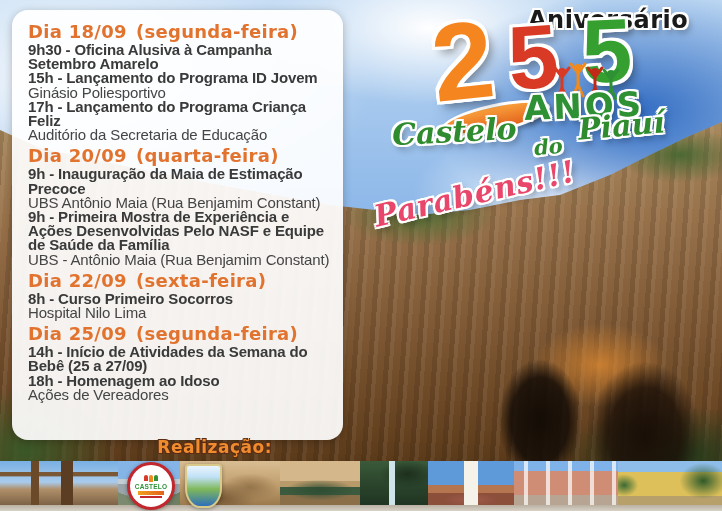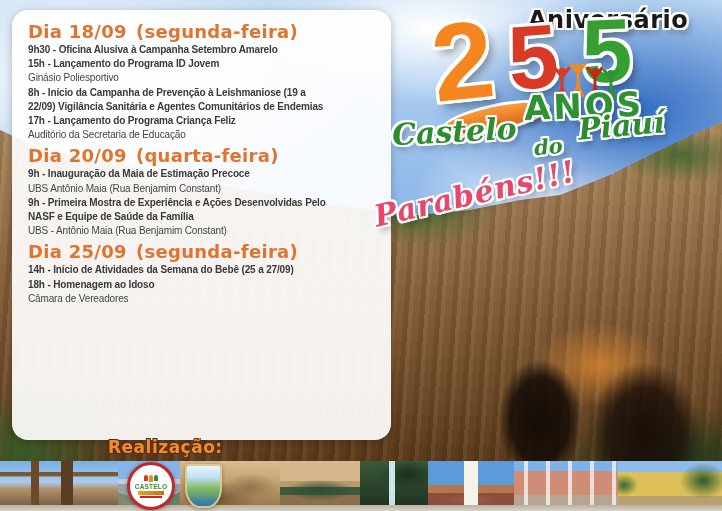--- a/index.html
+++ b/index.html
@@ -22,28 +22,28 @@
       radial-gradient(ellipse 80px 105px at 645px 315px, #1a0f07 0%, rgba(26,15,7,.8) 45%, rgba(26,15,7,0) 70%),
       radial-gradient(ellipse 95px 60px at 600px 245px, rgba(226,140,50,.75), rgba(226,140,50,0) 70%),
       radial-gradient(ellipse 130px 90px at 25px 330px, rgba(56,90,40,.95), rgba(56,90,40,0) 70%),
       radial-gradient(ellipse 180px 70px at 680px 335px, rgba(34,60,28,.95), rgba(34,60,28,0) 70%),
       radial-gradient(ellipse 110px 45px at 420px 95px, rgba(70,110,50,.85), rgba(70,110,50,0) 70%),
       radial-gradient(ellipse 90px 40px at 680px 35px, rgba(60,100,45,.85), rgba(60,100,45,0) 70%),
       repeating-linear-gradient(94deg, rgba(0,0,0,.10) 0 5px, rgba(255,255,255,.06) 5px 9px, rgba(0,0,0,0) 9px 16px),
       linear-gradient(180deg,#a98a5e 0%,#97714a 25%,#7d5733 55%,#64411f 80%,#4a2e12 100%);}
 
   
-  .panel{position:absolute;left:12px;top:10px;width:379px;height:430px;
+  .panel{position:absolute;left:12px;top:10px;width:331px;height:430px;
     background:rgba(255,255,255,.92);border-radius:16px;
     box-shadow:0 2px 8px rgba(0,0,0,.25);}
   .schedule{padding:8px 8px 0 16px;}
   .day-header{margin:3px 0 1px 0;font-family:"DejaVu Sans",sans-serif;font-weight:bold;
     font-size:18px;line-height:21px;color:#e2732e;letter-spacing:.3px;}
   .day-weekday{margin-left:9px;}
-  .evt{width:306px;font-size:10px;line-height:14.2px;letter-spacing:-.15px;color:#454545;}
+  .evt{width:306px;font-size:15px;line-height:14.2px;letter-spacing:-.15px;color:#454545;}
   .evt.bold{font-weight:bold;color:#3a3a3a;}
 
   
   .logo{position:absolute;left:366px;top:2px;width:356px;height:245px;}
   .outline-w{text-shadow:-2px -2px 0 #fff,2px -2px 0 #fff,-2px 2px 0 #fff,2px 2px 0 #fff,
     -2px 0 0 #fff,2px 0 0 #fff,0 -2px 0 #fff,0 2px 0 #fff,3px 5px 6px rgba(0,0,0,.35);}
   .aniversario{position:absolute;left:162px;top:4px;font-family:"DejaVu Sans",sans-serif;
     font-weight:bold;font-size:24px;color:#1a1a1a;letter-spacing:.5px;}
   .swoosh{position:absolute;left:74px;top:102px;width:105px;height:22px;border-radius:50%;
     background:linear-gradient(180deg,#f9a03c,#e2611b);border:3px solid #fff;
@@ -60,21 +60,21 @@
   .script{position:absolute;font-family:"DejaVu Serif",serif;font-style:italic;font-weight:bold;
     color:#2e8b2e;}
   .castelo{left:26px;top:112px;font-size:30px;transform:rotate(-3deg);}
   .do{left:168px;top:132px;font-size:21px;transform:rotate(-5deg);}
   .piaui{left:212px;top:106px;font-size:30px;transform:rotate(-5deg);}
   .parabens{position:absolute;left:372px;top:176px;font-family:"DejaVu Serif",serif;
     font-style:italic;font-weight:bold;font-size:30px;color:#e8476b;letter-spacing:1px;
     transform:rotate(-13deg);}
 
   
-  .realizacao{position:absolute;left:108px;top:437px;width:164px;text-align:left;
+  .realizacao{position:absolute;left:108px;top:437px;width:164px;text-align:right;
     font-family:"DejaVu Sans",sans-serif;font-weight:bold;font-size:17px;color:#f08c2e;
     letter-spacing:.5px;
     text-shadow:1px 1px 0 #5b2d16,-1px 1px 0 #5b2d16,1px -1px 0 #5b2d16,-1px -1px 0 #5b2d16;}
   .photo-strip{position:absolute;left:0;top:461px;width:722px;height:44px;display:flex;}
   .tile{height:44px;flex:none;}
   .t0{width:118px;}.t1{width:62px;}.t2{width:100px;}.t3{width:80px;}
   .t4{width:68px;}.t5{width:86px;}.t6{width:104px;}.t7{width:104px;}
   .portal-monument{background:
     linear-gradient(90deg, rgba(0,0,0,0) 0 52%, #5a3d22 52% 62%, rgba(0,0,0,0) 62%),
     linear-gradient(90deg, rgba(0,0,0,0) 0 26%, #6b4a2a 26% 33%, rgba(0,0,0,0) 33%),
@@ -141,52 +141,60 @@
     </h2>
     <div class="day-events">
             <div class="evt bold">9h30 - Oficina Alusiva à Campanha Setembro Amarelo</div>
             <div class="evt bold">15h - Lançamento do Programa ID Jovem</div>
             <div class="evt plain">Ginásio Poliesportivo</div>
           </div>
   </section>
 
   <section class="day">
     <div class="day-events">
-            <div class="evt bold">8h - Início da Campanha de Prevenção à Leishmaniose (19 a 22/09) Vigilância Sanitária e Agentes Comunitários de Endemias</div>
             <div class="evt bold">17h - Lançamento do Programa Criança Feliz</div>
             <div class="evt plain">Auditório da Secretaria de Educação</div>
           </div>
   </section>
 
   <section class="day">
     <h2 class="day-header">
       <span class="day-date">Dia 20/09</span><span class="day-weekday">(quarta-feira)</span>
     </h2>
     <div class="day-events">
             <div class="evt bold">9h - Inauguração da Maia de Estimação Precoce</div>
             <div class="evt plain">UBS Antônio Maia (Rua Benjamim Constant)</div>
             <div class="evt bold">9h - Primeira Mostra de Experiência e Ações Desenvolvidas Pelo NASF e Equipe de Saúde da Família</div>
             <div class="evt plain">UBS - Antônio Maia (Rua Benjamim Constant)</div>
           </div>
   </section>
 
+  <section class="day">
+    <h2 class="day-header">
+      <span class="day-date">Dia 22/09</span><span class="day-weekday">(sexta-feira)</span>
+    </h2>
+    <div class="day-events">
+            <div class="evt bold">8h - Curso Primeiro Socorros</div>
+            <div class="evt plain">Hospital Nilo Lima</div>
+          </div>
+  </section>
 
   <section class="day">
     <h2 class="day-header">
       <span class="day-date">Dia 25/09</span><span class="day-weekday">(segunda-feira)</span>
     </h2>
     <div class="day-events">
             <div class="evt bold">14h - Início de Atividades da Semana do Bebê (25 a 27/09)</div>
           </div>
   </section>
 
   <section class="day">
     <div class="day-events">
             <div class="evt bold">18h - Homenagem ao Idoso</div>
-            <div class="evt plain">Câmara de Vereadores</div>
+            <div class="evt plain">Ações de Vereadores</div>
           </div>
   </section>
 </div>
   </div>
 
   <div class="logo">
     <div class="aniversario outline-w">Aniversário</div>
     <div class="swoosh"></div>
     <div class="digit digit2">2</div>
     <div class="digit digit5a">5</div>

